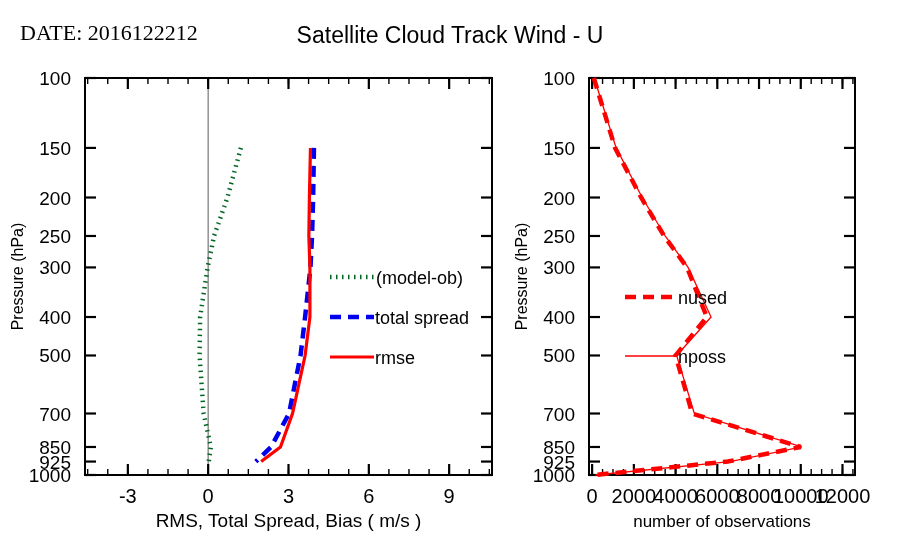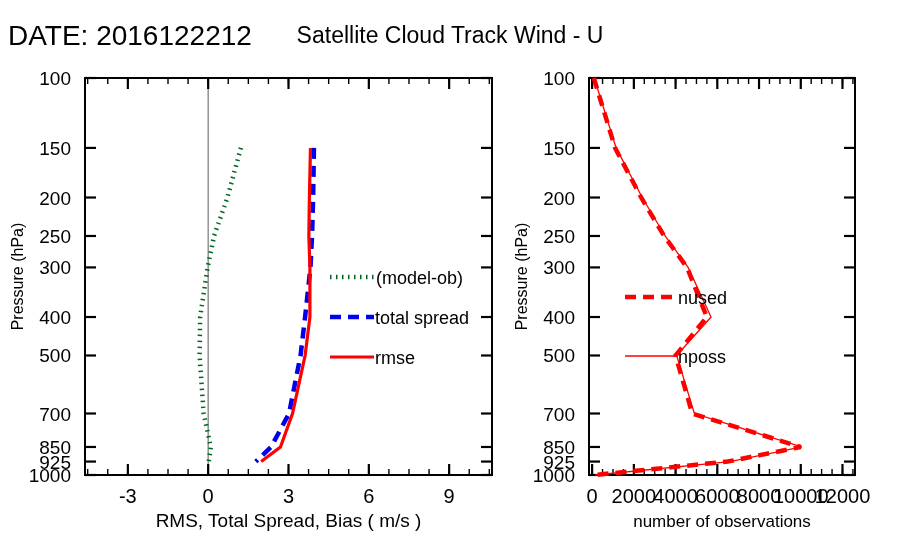--- a/index.html
+++ b/index.html
@@ -1,20 +1,20 @@
 <!DOCTYPE html>
 <html><head>
 <meta charset="utf-8">
 <style>
   html,body{margin:0;padding:0;background:#ffffff;}
   body{width:900px;height:560px;overflow:hidden;
        font-family:"Liberation Sans", sans-serif;color:#000;}
   #root{position:relative;width:900px;height:560px;}
   .txt{position:absolute;white-space:nowrap;}
-  #date-label{left:8px;top:20px;font-size:28px;}
+  #date-label{left:20px;top:20px;font-size:22px;font-family:Liberation Serif, serif;}
   #main-title{left:0;top:22px;width:900px;text-align:center;font-size:23px;}
   svg{position:absolute;left:0;top:0;}
   text{font-family:"Liberation Sans", sans-serif;fill:#000;}
 </style>
 </head>
 <body>
 
 <div id="root">
 
   <div class="txt" id="date-label">DATE: 2016122212</div>

